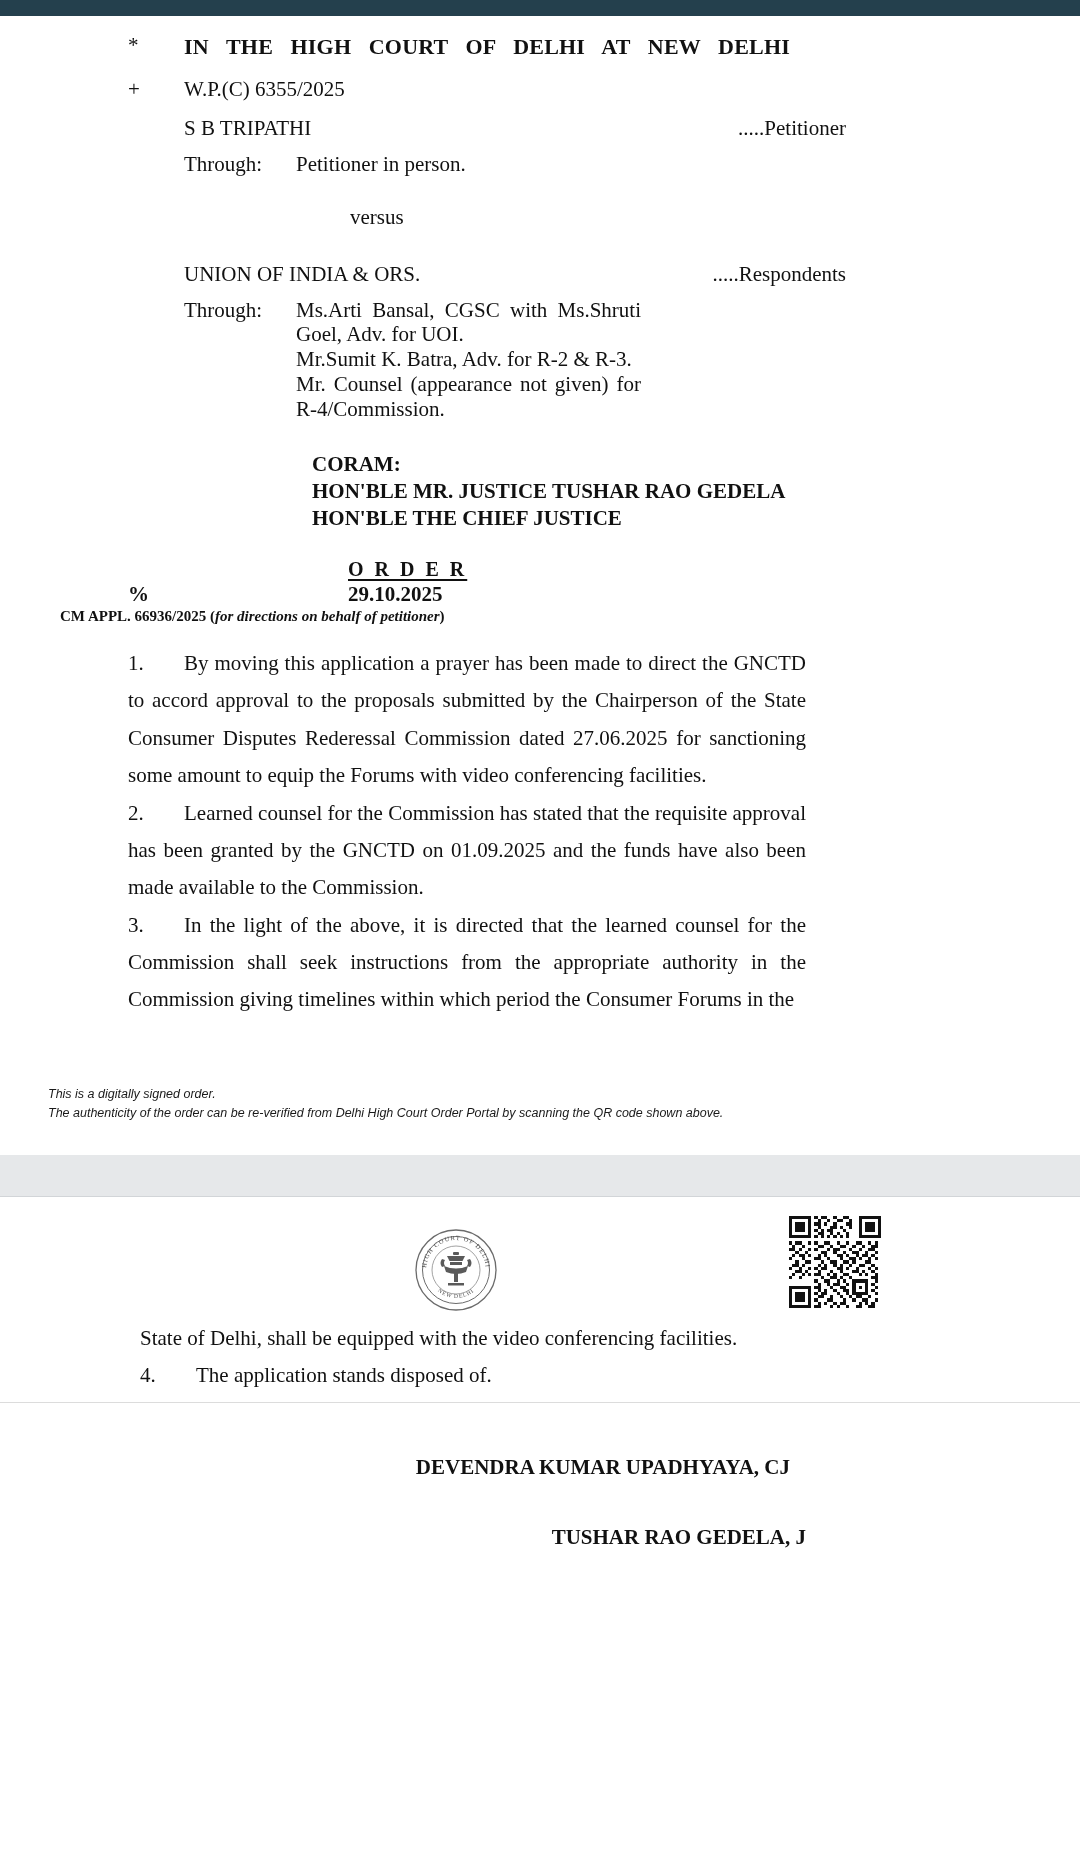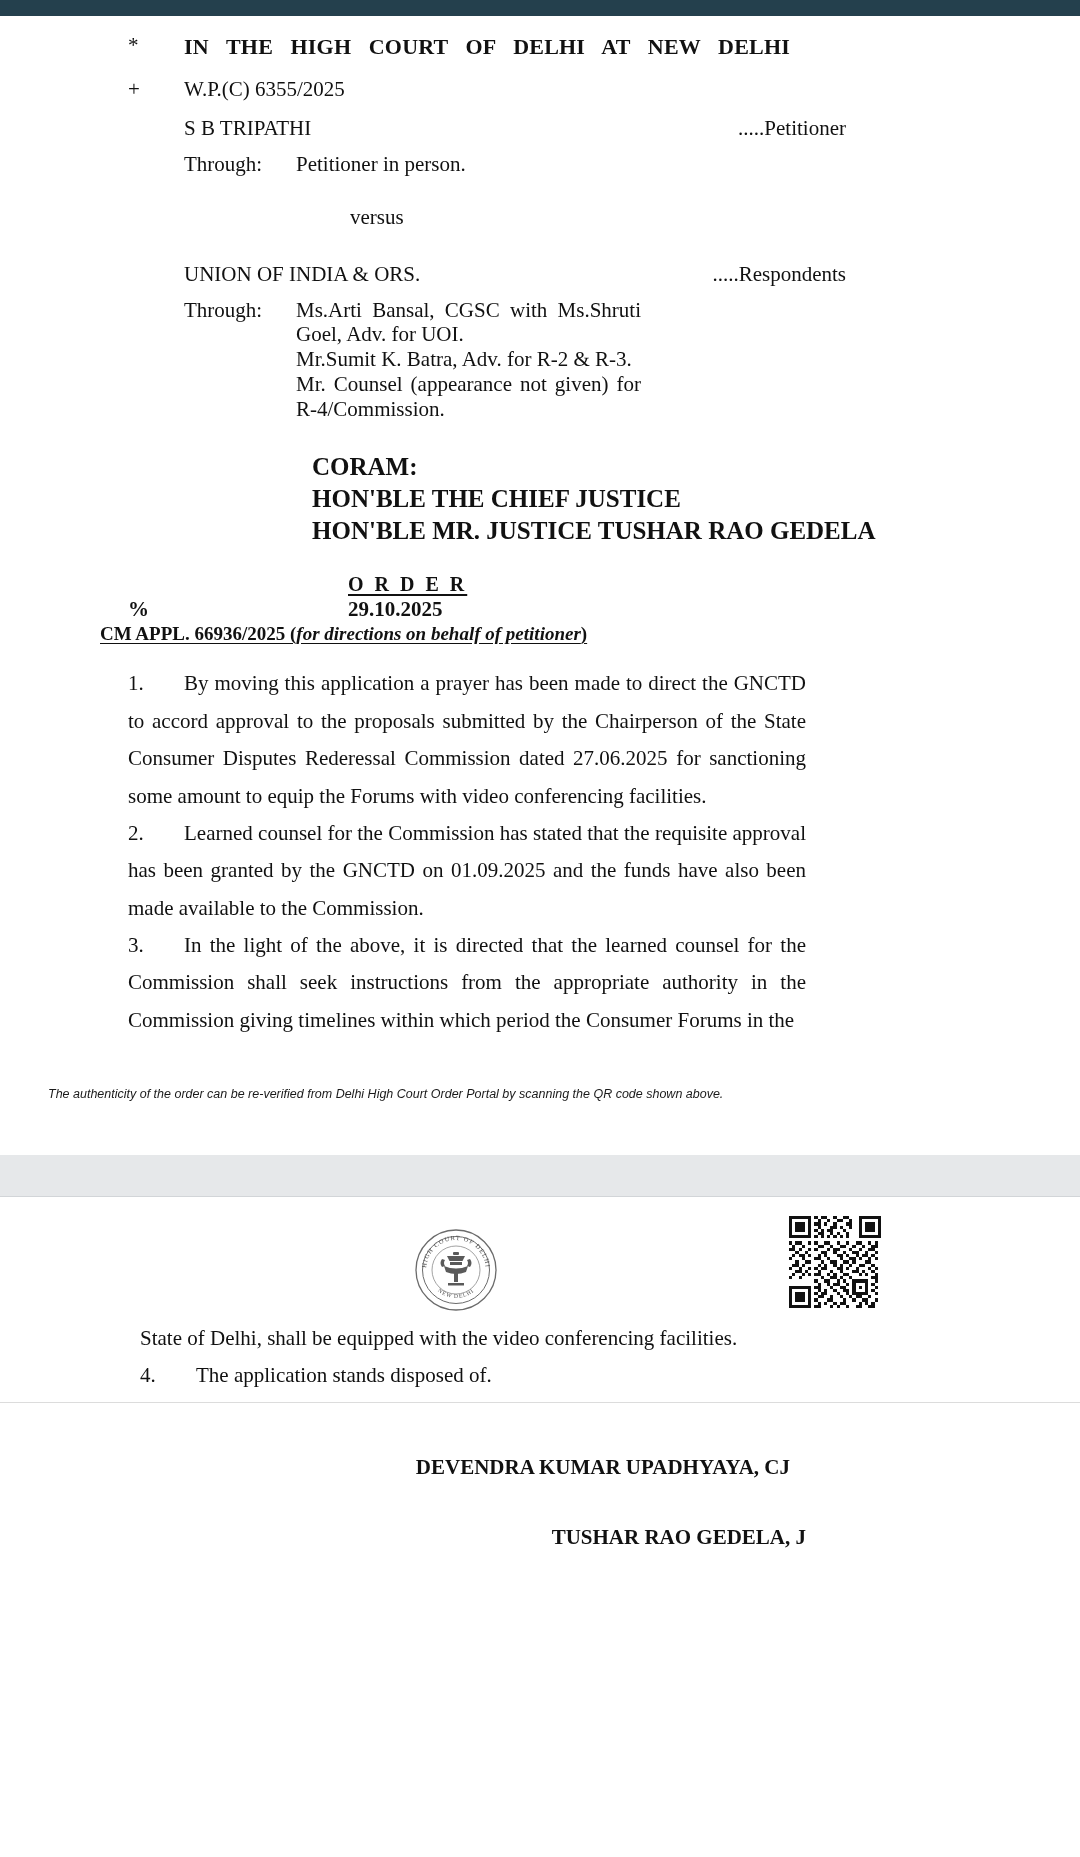--- a/index.html
+++ b/index.html
@@ -101,21 +101,21 @@
     padding-top: 28px;
     font-size: 21px;
   }
 
   .party-row.resp { padding-top: 32px; text-align: center; }
 
   
   .coram {
     margin-left: 184px;
     padding-top: 30px;
-    font-size: 25px;
+    font-size: 21px;
     font-weight: bold;
     line-height: 1.28;
   }
 
   
   .order-wrap {
     padding-top: 26px;
     position: relative;
     height: 72px;
   }
@@ -139,25 +139,24 @@
   .pct {
     position: absolute;
     left: 128px;
     top: 50px;
     font-size: 21px;
     font-weight: bold;
   }
 
   
   .cm-head {
-    margin-left: 100px;
+    margin-left: 60px;
     width: 680px;
-    font-size: 19px;
-    font-weight: bold;
-    text-decoration: underline;
+    font-size: 15px;
+    font-weight: bold;
     text-underline-offset: 3px;
     padding-top: 4px;
   }
   .cm-head i { font-style: italic; }
 
   
   .body-block {
     margin-left: 128px;
     width: 678px;
     padding-top: 20px;
@@ -306,22 +305,22 @@
         <div class="through-label">Through:</div>
         <div class="through-body">
           <div class="just">Ms.Arti Bansal, CGSC with Ms.Shruti Goel, Adv. for UOI.</div>
           <div>Mr.Sumit K. Batra, Adv. for R-2 &amp; R-3.</div>
           <div class="just">Mr. Counsel (appearance not given) for R-4/Commission.</div>
         </div>
       </div>
 
       <div class="coram">
         <div>CORAM:</div>
+        <div>HON'BLE MR. JUSTICE TUSHAR RAO GEDELA</div>
         <div>HON'BLE THE CHIEF JUSTICE</div>
-        <div>HON'BLE MR. JUSTICE TUSHAR RAO GEDELA</div>
       </div>
     </div>
 
     <div class="order-wrap">
       <div class="order-word">O R D E R</div>
       <div class="pct">%</div>
       <div class="order-date">29.10.2025</div>
     </div>
 
     <div class="cm-head"><span>CM APPL. 66936/2025 (</span><i>for directions on behalf of petitioner</i><span>)</span></div>
@@ -329,20 +328,21 @@
     <div class="body-block">
       <div class="para"><span class="num">1.</span><span>By moving this application a prayer has been made to direct the GNCTD to accord approval to the proposals submitted by the Chairperson of the State Consumer Disputes Rederessal Commission dated 27.06.2025 for sanctioning some amount to equip the Forums with video conferencing facilities.</span></div>
       <div class="para"><span class="num">2.</span><span>Learned counsel for the Commission has stated that the requisite approval has been granted by the GNCTD on 01.09.2025 and the funds have also been made available to the Commission.</span></div>
       <div class="para"><span class="num">3.</span><span>In the light of the above, it is directed that the learned counsel for the Commission shall seek instructions from the appropriate authority in the Commission giving timelines within which period the Consumer Forums in the</span></div>
     </div>
 
   </div>
 </div>
 
 <div class="sigfoot">
+  <div>This is a digitally signed order.</div>
   <div>The authenticity of the order can be re-verified from Delhi High Court Order Portal by scanning the QR code shown above.</div>
 </div>
 
 <div class="gap-strip-edge-top"></div>
 <div class="gap-strip"></div>
 <div class="gap-strip-edge-bot"></div>
 
 <div class="seal">
   <svg viewBox="0 0 84 84" width="84" height="84" aria-hidden="true">
     <defs>

